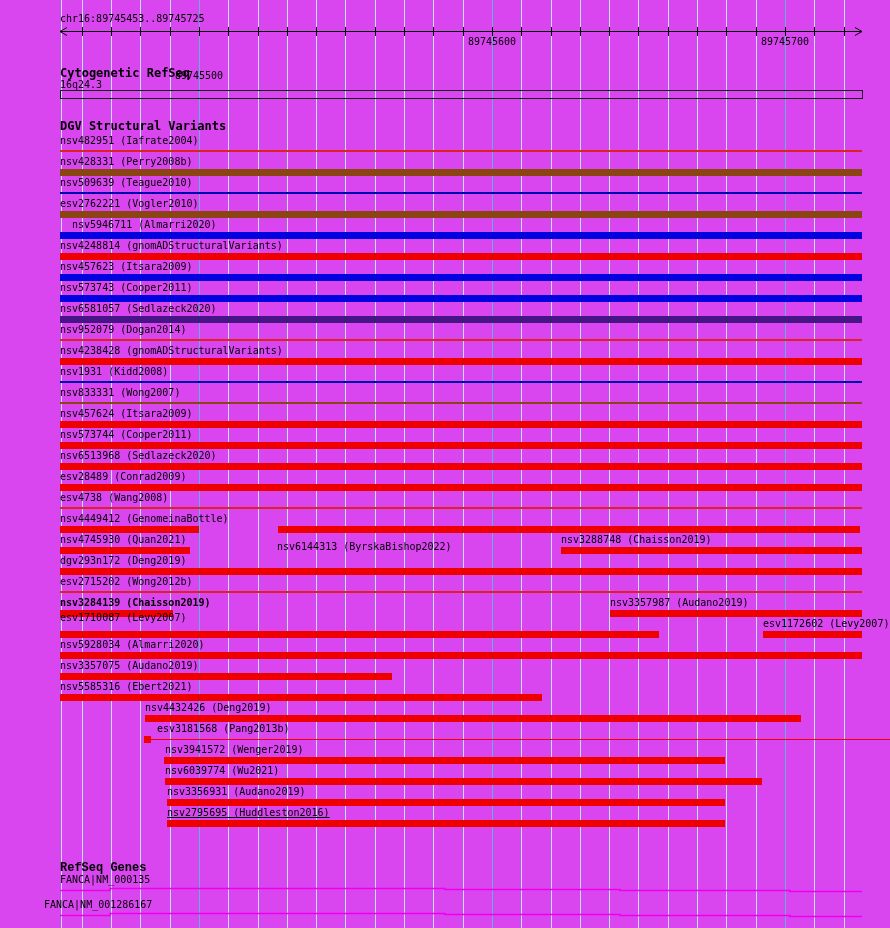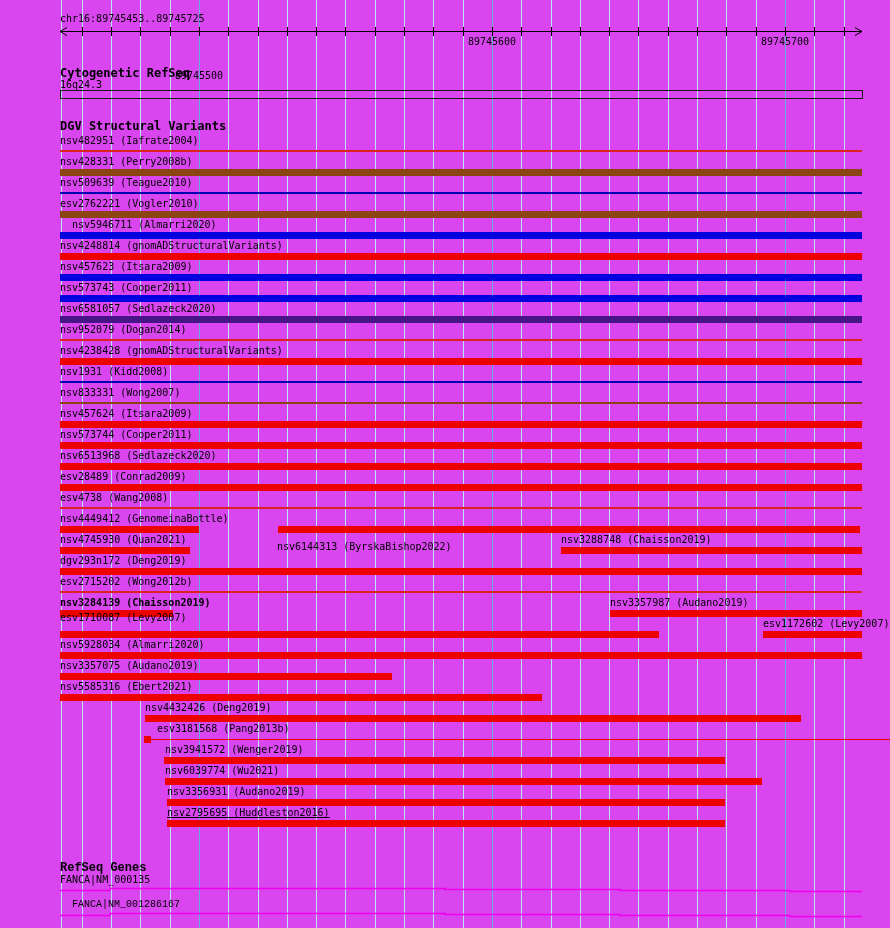--- a/index.html
+++ b/index.html
@@ -189,15 +189,15 @@
       <div class="bar" style="left: 144px; top: 738.5px; width: 746px; height: 1.5px; background: rgb(238, 0, 0);"></div>
       <div class="lbl" style="left: 165px; top: 744px;">nsv3941572 (Wenger2019)</div>
       <div class="bar" style="left: 164px; top: 757px; width: 561px; height: 7px; background: rgb(238, 0, 0);"></div>
       <div class="lbl" style="left: 165px; top: 765px;">nsv6039774 (Wu2021)</div>
       <div class="bar" style="left: 165px; top: 778px; width: 597px; height: 7px; background: rgb(238, 0, 0);"></div>
       <div class="lbl" style="left: 167px; top: 786px;">nsv3356931 (Audano2019)</div>
       <div class="bar" style="left: 167px; top: 799px; width: 558px; height: 7px; background: rgb(238, 0, 0);"></div>
       <div class="lbl" style="left: 167px; top: 807px; text-decoration: underline;">nsv2795695 (Huddleston2016)</div>
       <div class="bar" style="left: 167px; top: 820px; width: 558px; height: 7px; background: rgb(238, 0, 0);"></div>
       <div class="lbl" style="left: 60px; top: 874px;">FANCA|NM_000135</div>
-      <div class="lbl" style="left: 72px; top: 899px; font-family: Liberation Mono, monospace;">FANCA|NM_001286167</div>
+      <div class="lbl" style="left: 44px; top: 899px;">FANCA|NM_001286167</div>
     </div>
 </div>
 
 </body></html>

